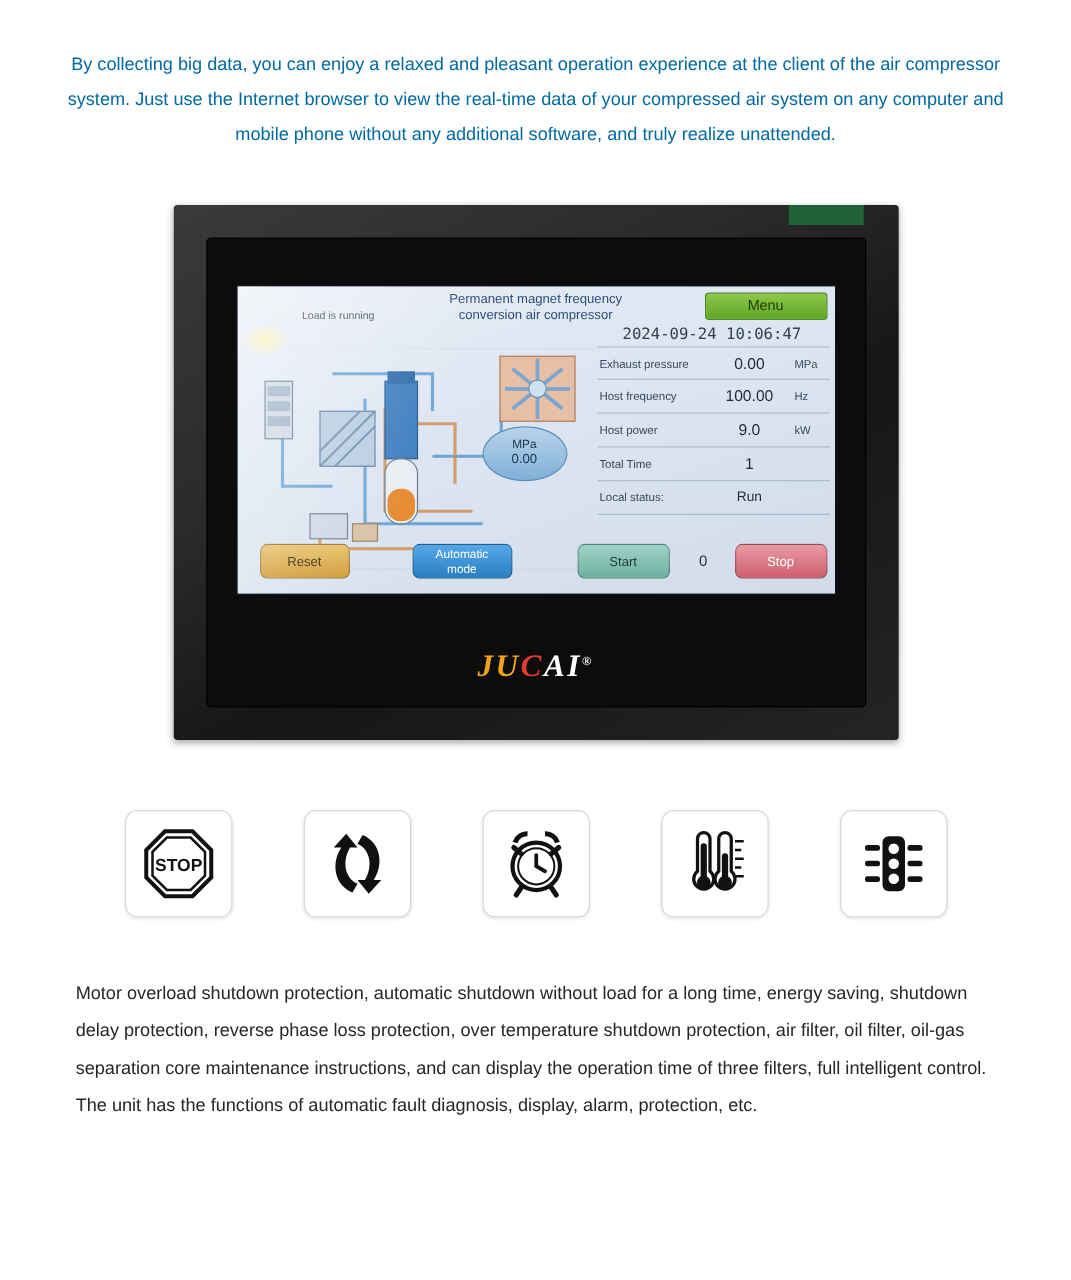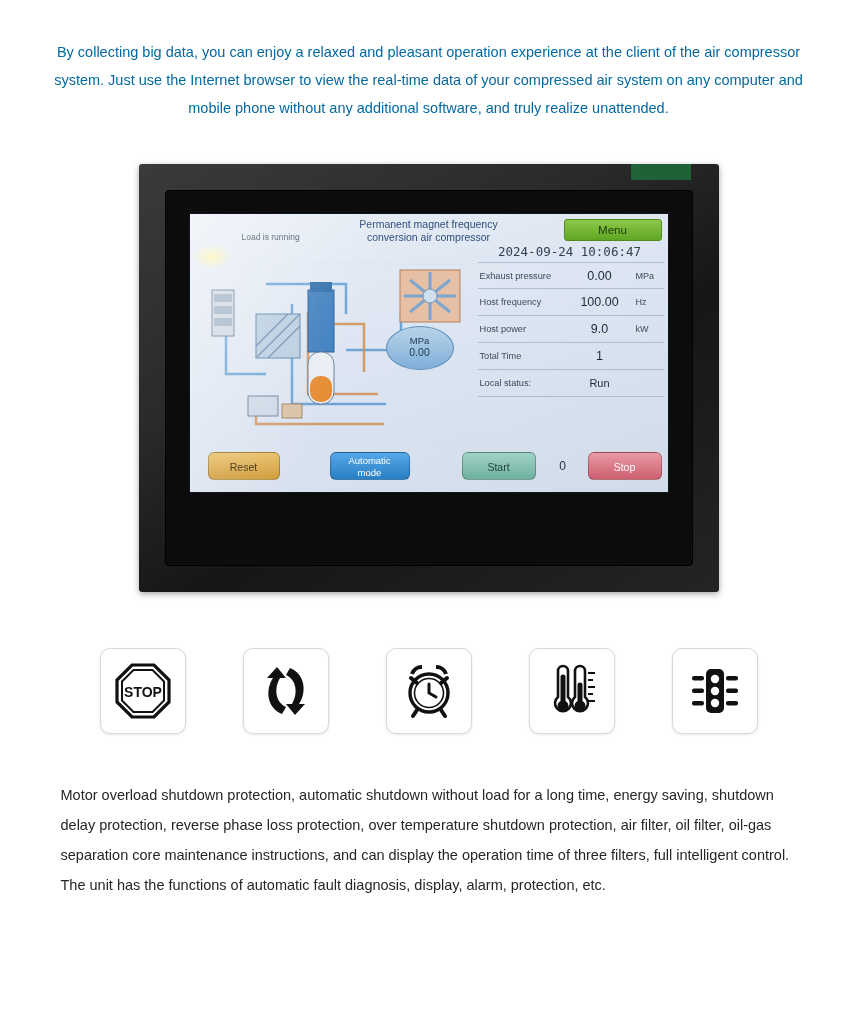--- a/index.html
+++ b/index.html
@@ -62,22 +62,22 @@
     font-family: "Liberation Serif", serif;
   }
   .brand .j { color: #f0a21a; }
   .brand .u { color: #e23b2e; }
   .brand .rest { color: #ffffff; }
   .brand .reg { font-size: 10px; vertical-align: super; color: #fff; }
 
   
   .screen {
     position: absolute;
-    left: 50px; top: 49px;
-    width: 480px; height: 280px;
+    left: 50px; top: 64px;
+    width: 480px; height: 248px;
     background: linear-gradient(160deg, #e9eef6 0%, #dde6f2 40%, #d2dbe9 100%);
     overflow: hidden;
     border: 1px solid #11161c;
   }
   .glare {
     position: absolute;
     left: -10%; top: -40%;
     width: 80%; height: 160%;
     background: linear-gradient(105deg, rgba(255,255,255,.55), rgba(255,255,255,0) 55%);
     transform: rotate(8deg);
@@ -362,20 +362,23 @@
       </div>
       <div class="btn start">Start</div>
       <div class="btn-count">0</div>
       <div class="btn stop">Stop</div>
     </div>
 
     <div class="glare"></div>
     <div class="glare2"></div>
   </div>
 
+  <div class="brand">
+    <span class="j">JU</span><span class="u">C</span><span class="rest">AI</span><span class="reg">®</span>
+  </div>
 </div>
 
 <div class="icons">
 
   <div class="icon-card">
     <svg width="58" height="58" viewBox="0 0 58 58">
       <polygon points="18,3 40,3 55,18 55,40 40,55 18,55 3,40 3,18" fill="none" stroke="#111" stroke-width="3.2"></polygon>
       <polygon points="19.5,8 38.5,8 50,19.5 50,38.5 38.5,50 19.5,50 8,38.5 8,19.5" fill="none" stroke="#111" stroke-width="2"></polygon>
       <text x="29" y="35" text-anchor="middle" font-family="'Liberation Sans',sans-serif" font-size="14" font-weight="bold" fill="#111">STOP</text>
     </svg>

